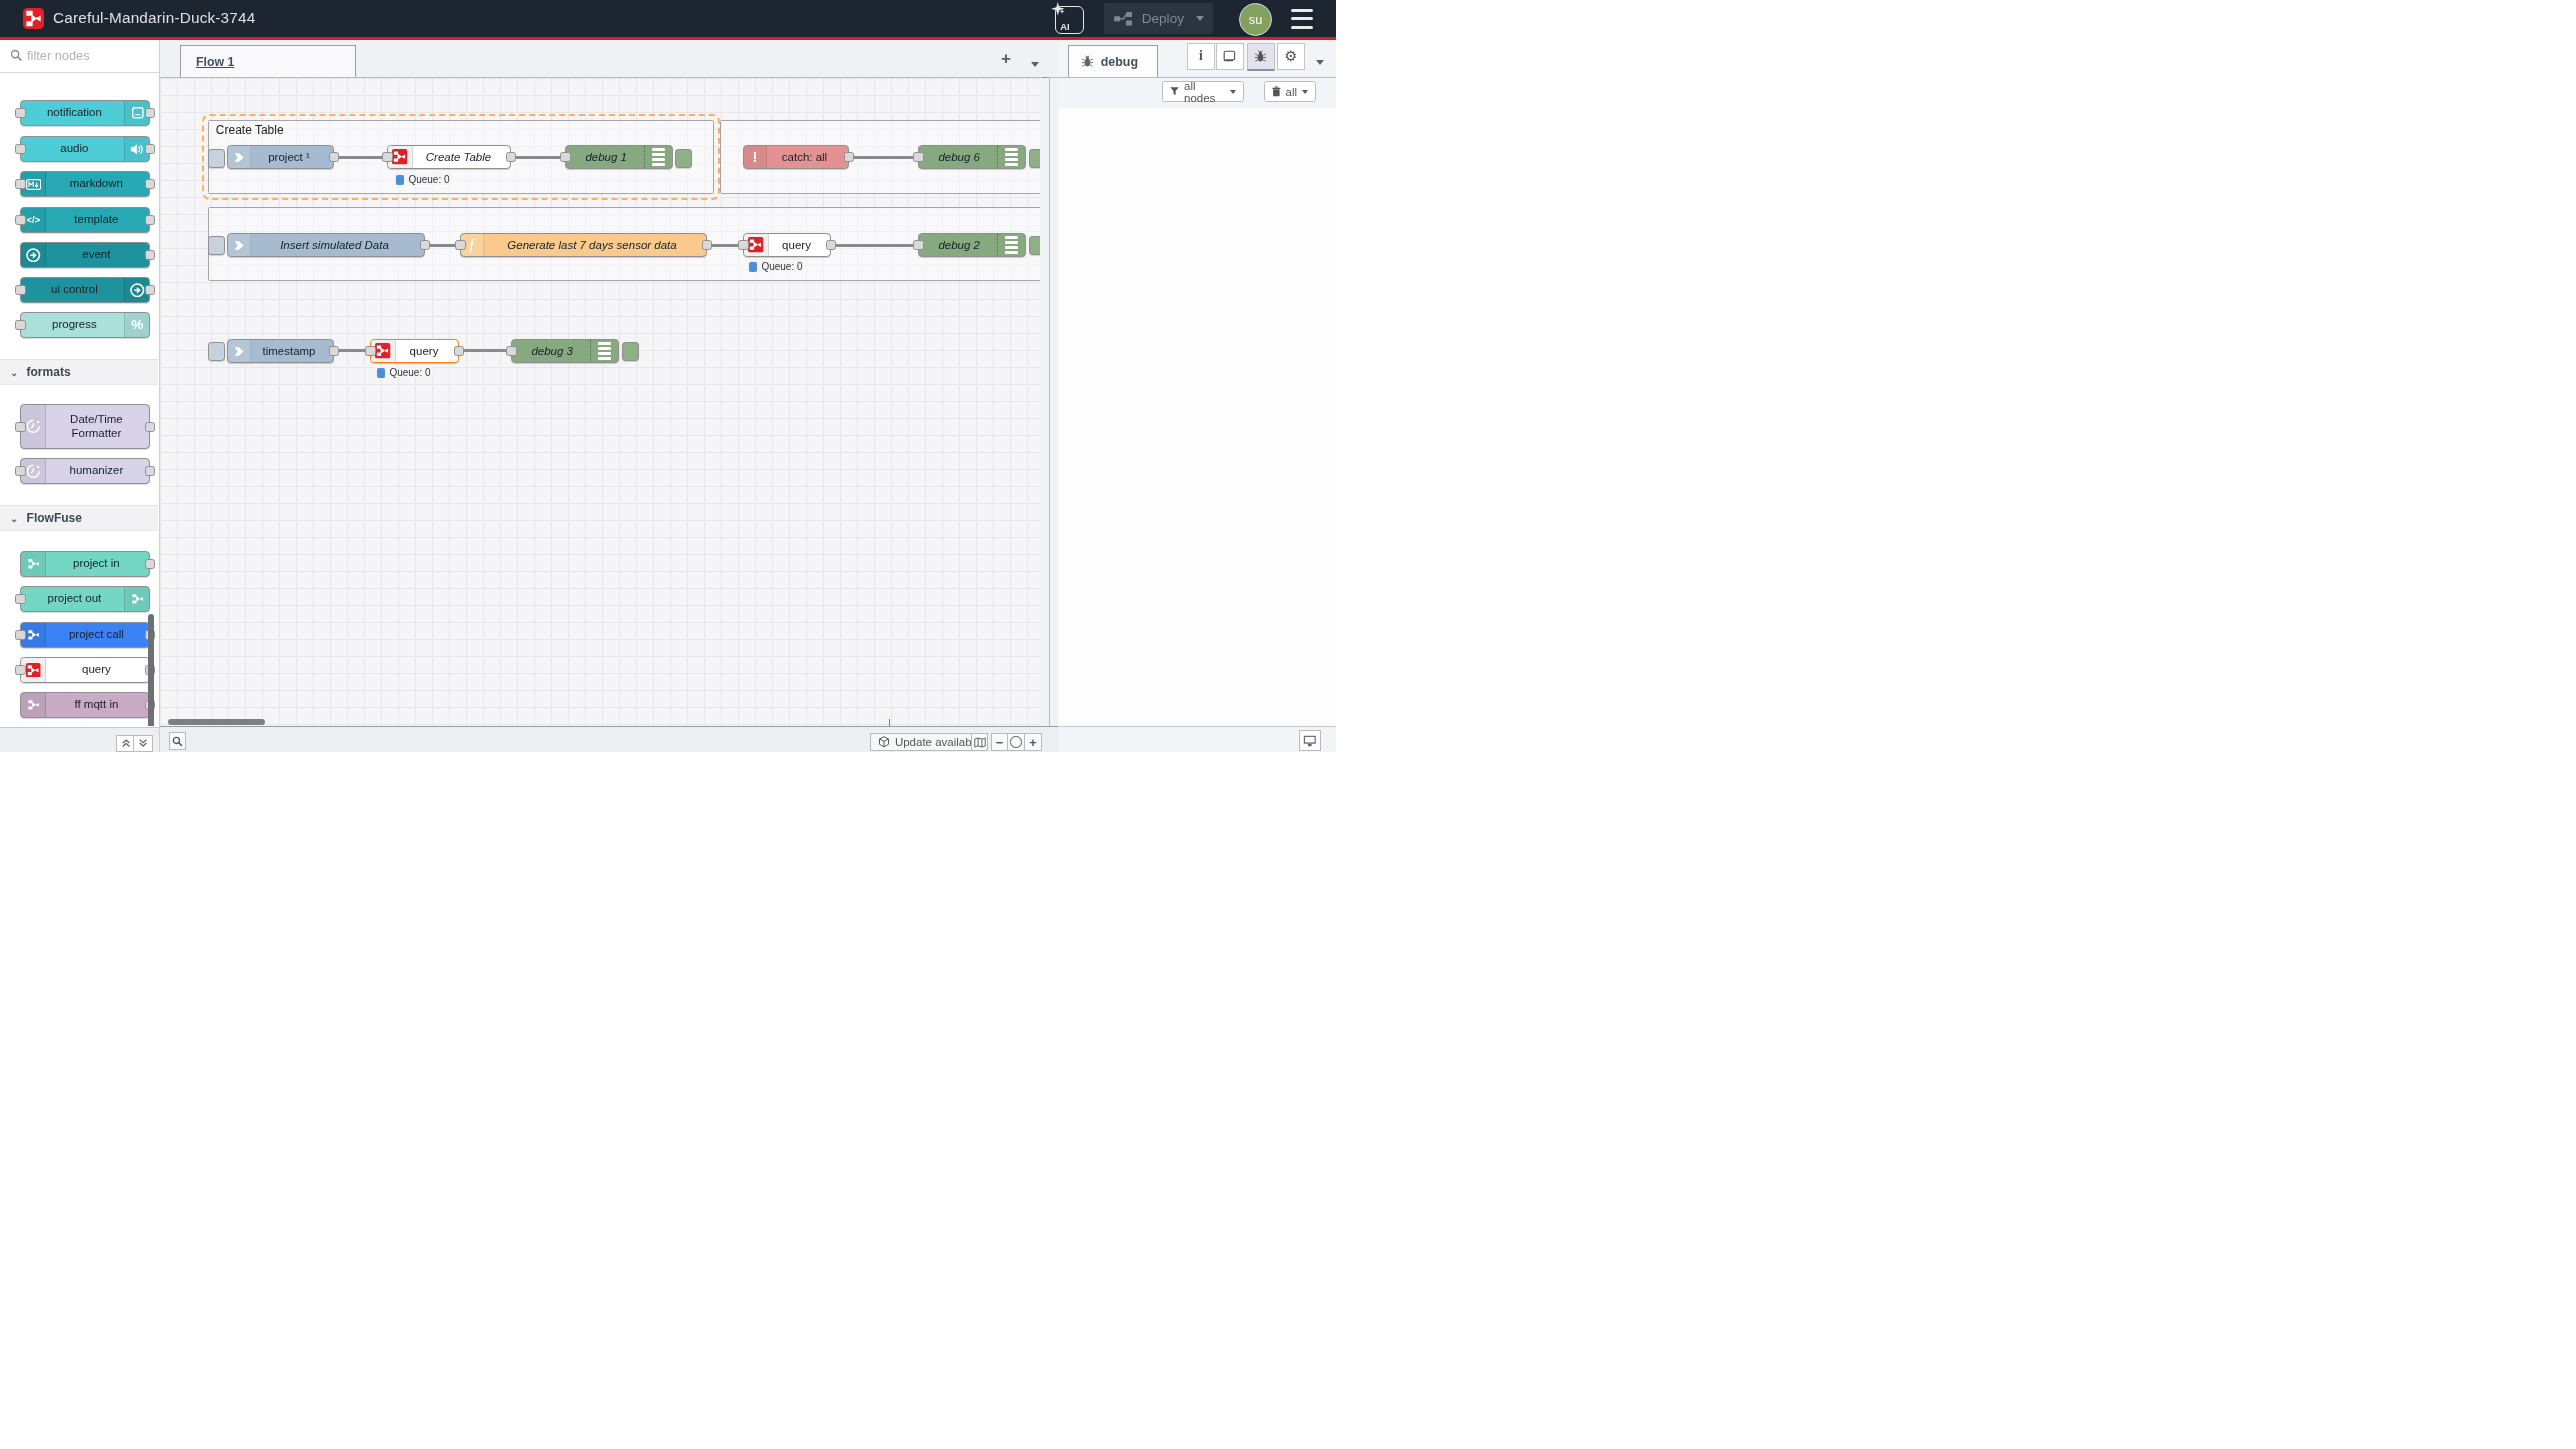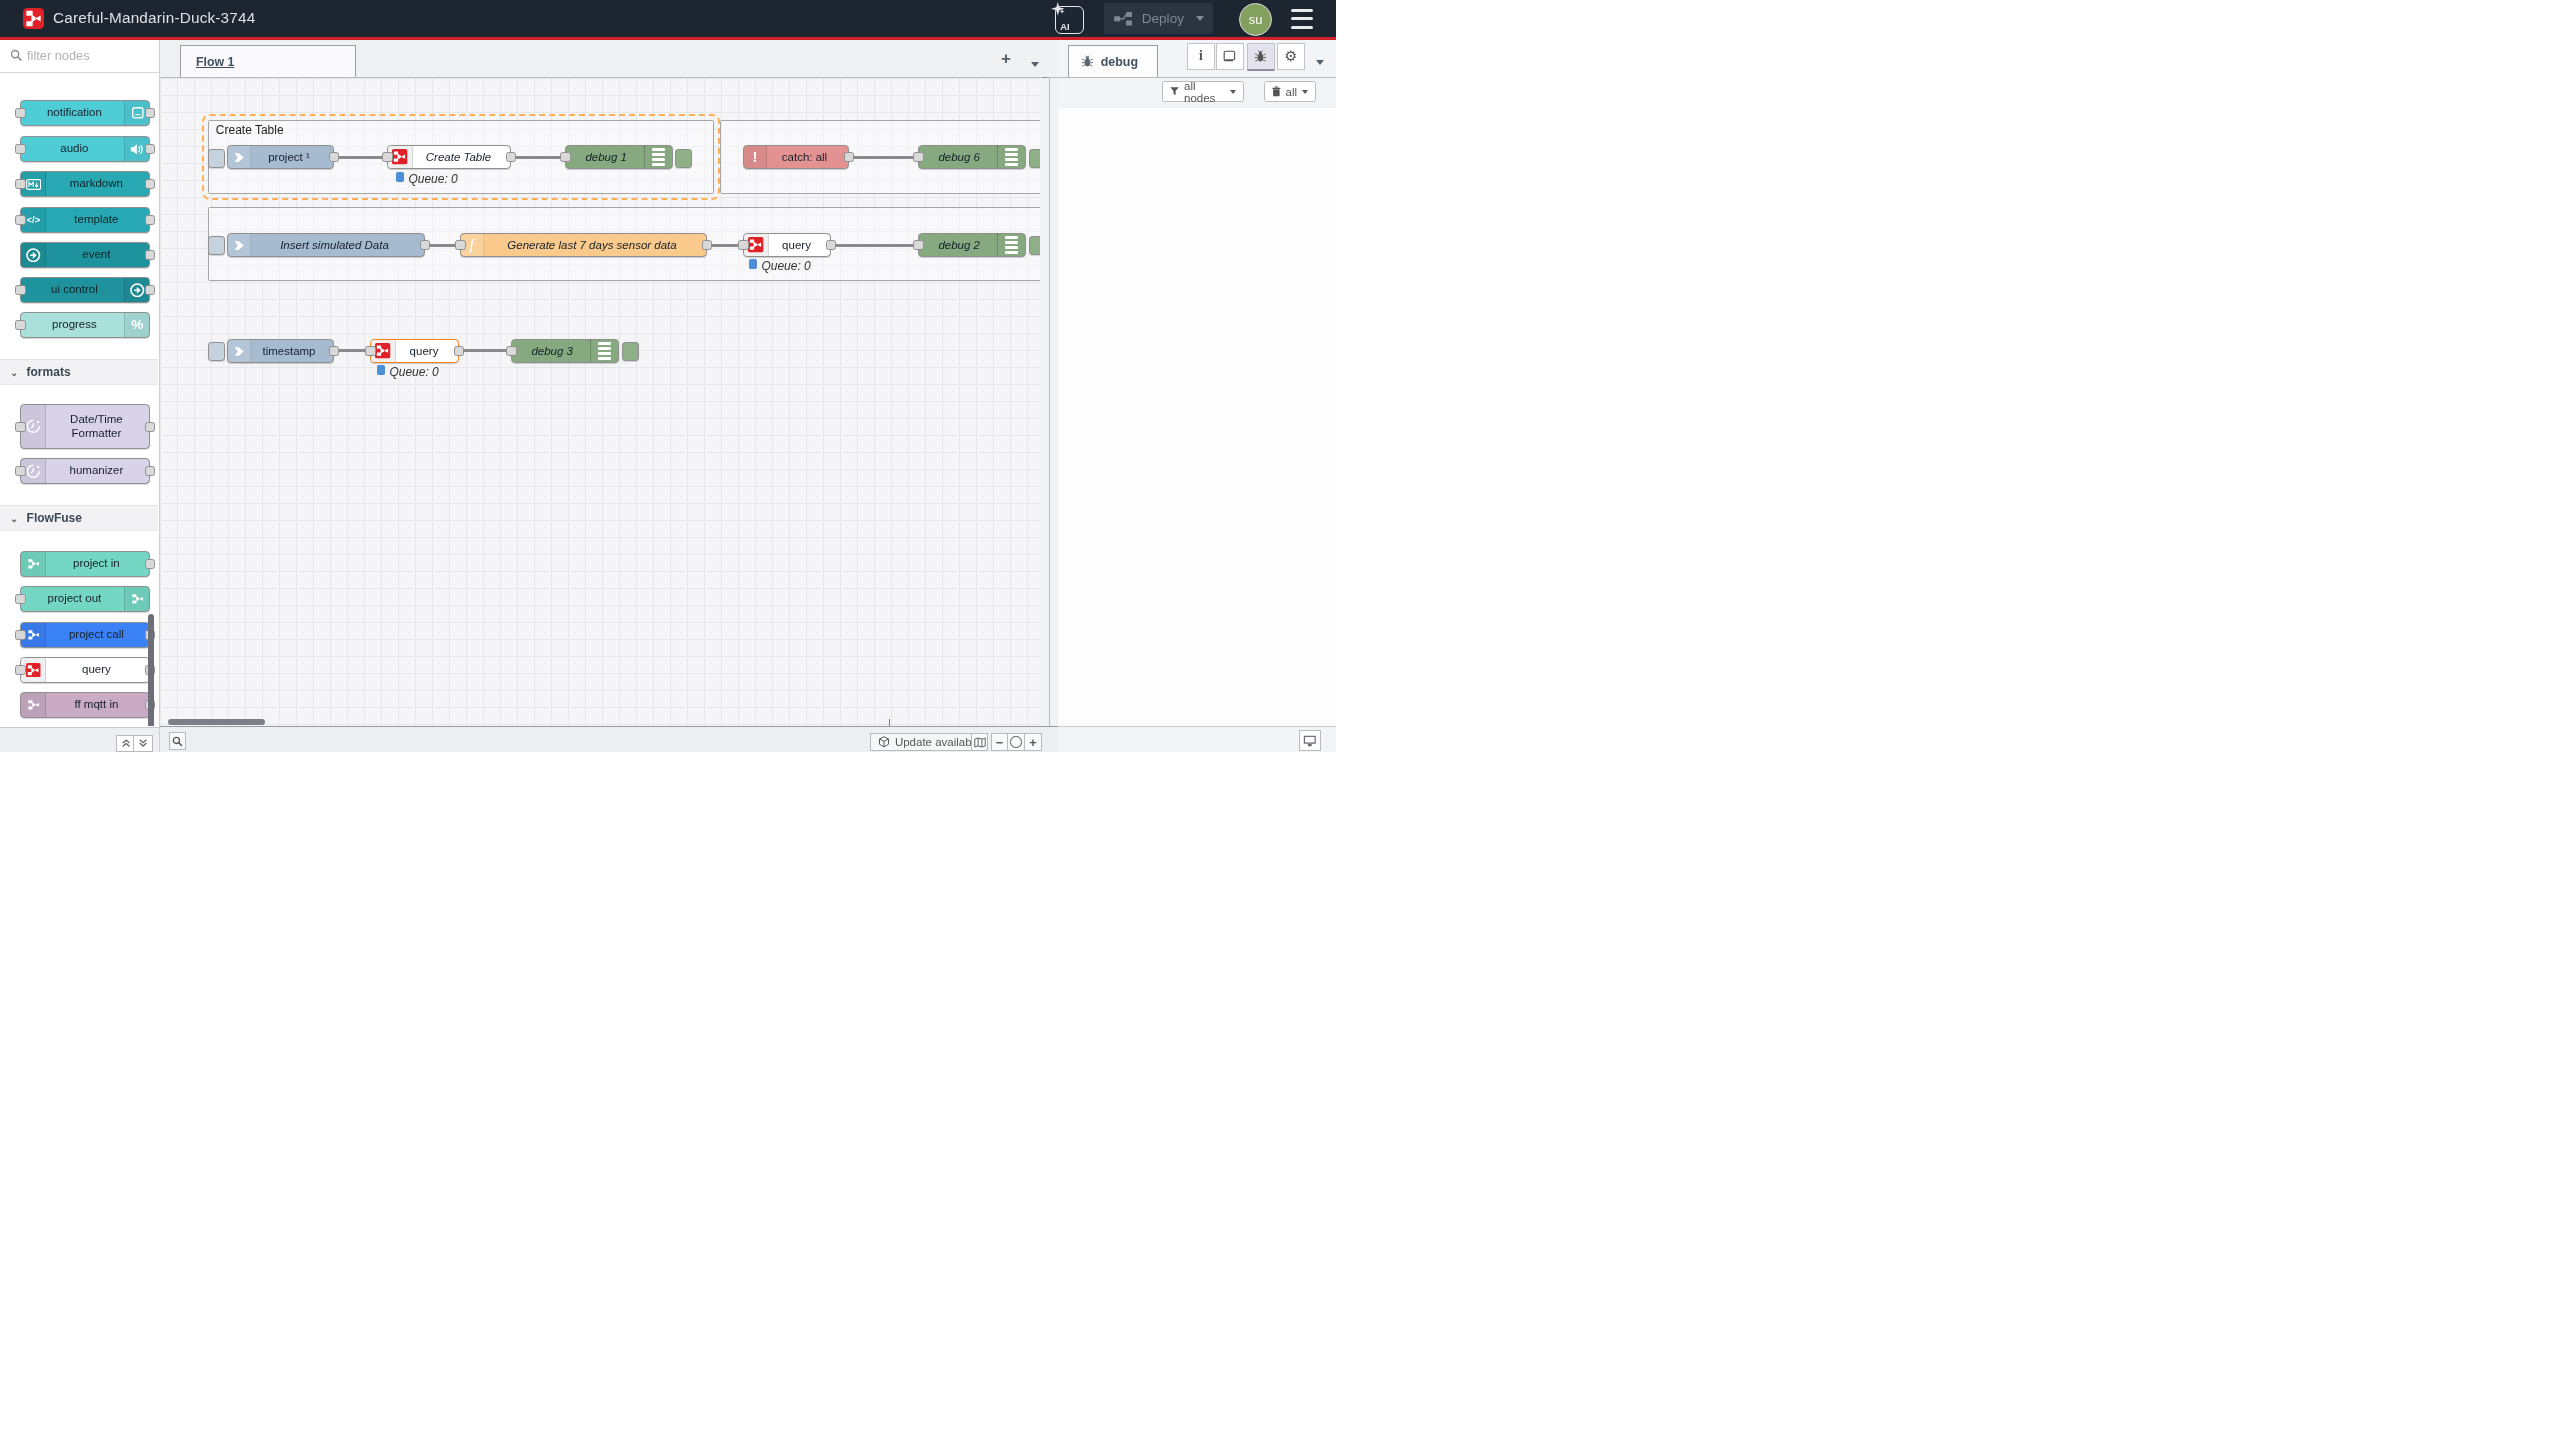--- a/index.html
+++ b/index.html
@@ -49,21 +49,21 @@
   .group.selected{outline:2.6px dashed #ffb056;outline-offset:4.3px;}
   .grp-label{position:absolute;left:6.8px;top:1.7px;font-size:12px;color:#222;}
   .node{position:absolute;height:24px;border:0.9px solid #8f8f8f;border-radius:4.3px;box-shadow:0 0.9px 0.9px rgba(0,0,0,.18);font-size:11.5px;color:#15202b;display:flex;align-items:center;justify-content:center;box-sizing:border-box;}
   .node .ireg{position:absolute;top:0;bottom:0;width:24px;display:flex;align-items:center;justify-content:center;}
   .node .ireg.l{left:0;border-right:0.9px solid rgba(0,0,0,.10);background:rgba(255,255,255,.15);border-radius:3.4px 0 0 3.4px;}
   .node .ireg.rhamb{right:0;width:27px;border-left:0.9px dotted rgba(0,0,0,.35);display:flex;flex-direction:column;align-items:center;justify-content:center;gap:2.6px;}
   .node .ireg.rhamb i{display:block;width:12.8px;height:2.6px;background:#fff;border-radius:0.9px;}
   .it{font-style:italic;}
   .sqbtn{position:absolute;width:14.5px;height:17px;border:0.9px solid #8f8f8f;border-radius:3.4px;box-shadow:0 0.9px 0.9px rgba(0,0,0,.15);}
   .wire{position:absolute;height:2.6px;background:#8a8a8a;}
-  .queue{position:absolute;height:12.8px;display:flex;align-items:flex-start;font-size:12px;color:#333;background:rgba(245,245,247,.85);padding:0 2.6px;border-radius:1.7px;font-style:italic;}
+  .queue{position:absolute;height:12.8px;display:flex;align-items:flex-end;font-size:10px;color:#333;background:rgba(245,245,247,.85);padding:0 2.6px;border-radius:1.7px;}
   .queue .qsq{width:8.5px;height:10.2px;background:#4c8fd6;border-radius:1.7px;margin-right:4.3px;display:inline-block;}
   .hscroll{position:absolute;left:7.7px;top:641px;width:97px;height:6px;background:#7e7e86;border-radius:3.4px;}
   .vscroll{position:absolute;left:1042px;top:77px;width:6px;height:53px;background:#7e7e86;border-radius:3.4px;}
   .crosshair{position:absolute;left:722px;top:641px;width:13.6px;height:13.6px;}
   .crosshair:before{content:"";position:absolute;left:6.8px;top:0;width:1.3px;height:13.6px;background:#7a7a80;}
   .crosshair:after{content:"";position:absolute;left:0;top:6.8px;width:13.6px;height:1.3px;background:#7a7a80;}
   
   .splitter{position:absolute;left:1040px;top:78px;width:18px;height:648px;background:#f1f2f5;}
   .splitter:before{content:"";position:absolute;left:8.5px;top:0;bottom:0;width:1.7px;background:#b9b9bf;}
   .sb-hdr{position:absolute;left:1058px;top:40px;width:278px;height:37px;background:#f3f4f7;border-bottom:0.9px solid #b9b9bf;}

